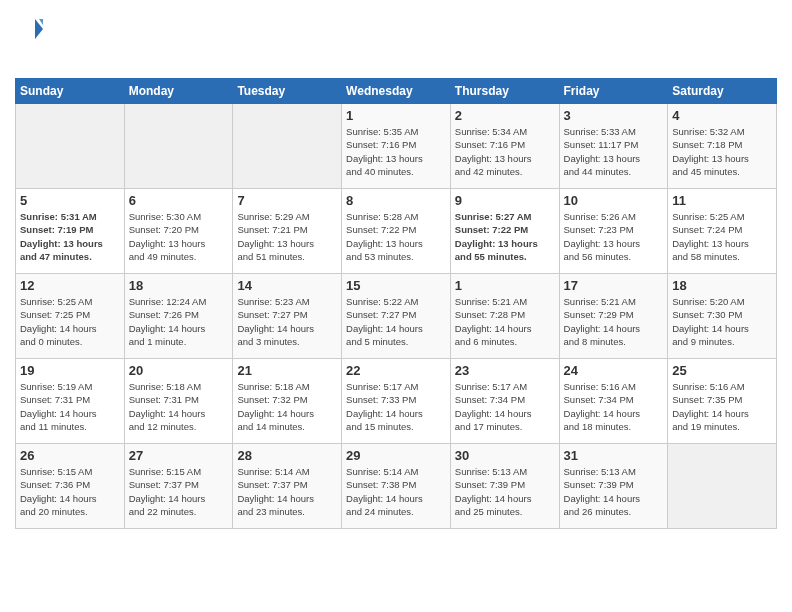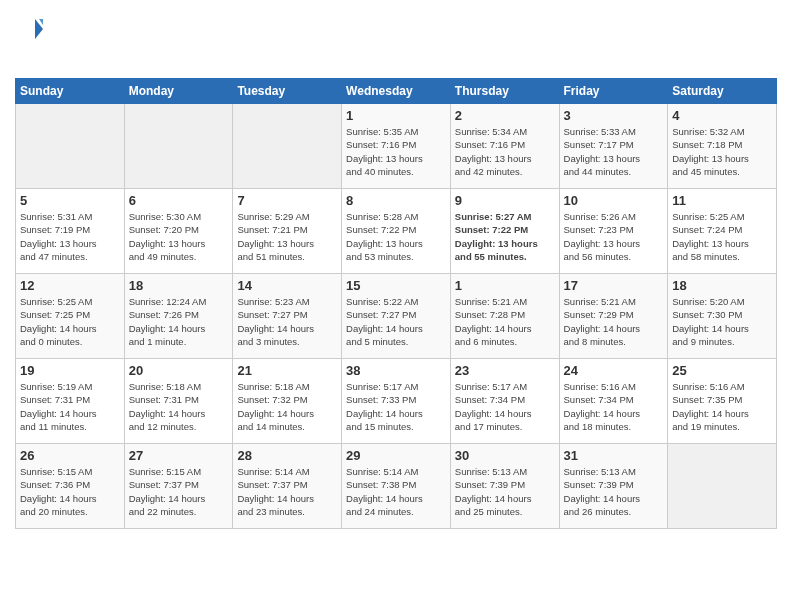--- a/index.html
+++ b/index.html
@@ -147,36 +147,36 @@
         <td>
           <span class="day-number">2</span>
           <div class="day-info" style="white-space: pre-line;">Sunrise: 5:34 AM
 Sunset: 7:16 PM
 Daylight: 13 hours
 and 42 minutes.</div>
         </td>
         <td>
           <span class="day-number">3</span>
           <div class="day-info" style="white-space: pre-line;">Sunrise: 5:33 AM
-Sunset: 7:17 PM
+Sunset: 11:17 PM
 Daylight: 13 hours
 and 44 minutes.</div>
         </td>
         <td>
           <span class="day-number">4</span>
           <div class="day-info" style="white-space: pre-line;">Sunrise: 5:32 AM
 Sunset: 7:18 PM
 Daylight: 13 hours
 and 45 minutes.</div>
         </td>
       </tr>
       <tr>
         <td>
           <span class="day-number">5</span>
-          <div class="day-info" style="white-space: pre-line;">Sunrise: 5:31 AM
+          <div class="day-info" style="white-space: pre-line; font-weight: bold;">Sunrise: 5:31 AM
 Sunset: 7:19 PM
 Daylight: 13 hours
 and 47 minutes.</div>
         </td>
         <td>
           <span class="day-number">6</span>
           <div class="day-info" style="white-space: pre-line;">Sunrise: 5:30 AM
 Sunset: 7:20 PM
 Daylight: 13 hours
 and 49 minutes.</div>
@@ -284,21 +284,21 @@
 and 12 minutes.</div>
         </td>
         <td>
           <span class="day-number">21</span>
           <div class="day-info" style="white-space: pre-line;">Sunrise: 5:18 AM
 Sunset: 7:32 PM
 Daylight: 14 hours
 and 14 minutes.</div>
         </td>
         <td>
-          <span class="day-number">38</span>
+          <span class="day-number">22</span>
           <div class="day-info" style="white-space: pre-line;">Sunrise: 5:17 AM
 Sunset: 7:33 PM
 Daylight: 14 hours
 and 15 minutes.</div>
         </td>
         <td>
           <span class="day-number">23</span>
           <div class="day-info" style="white-space: pre-line;">Sunrise: 5:17 AM
 Sunset: 7:34 PM
 Daylight: 14 hours

